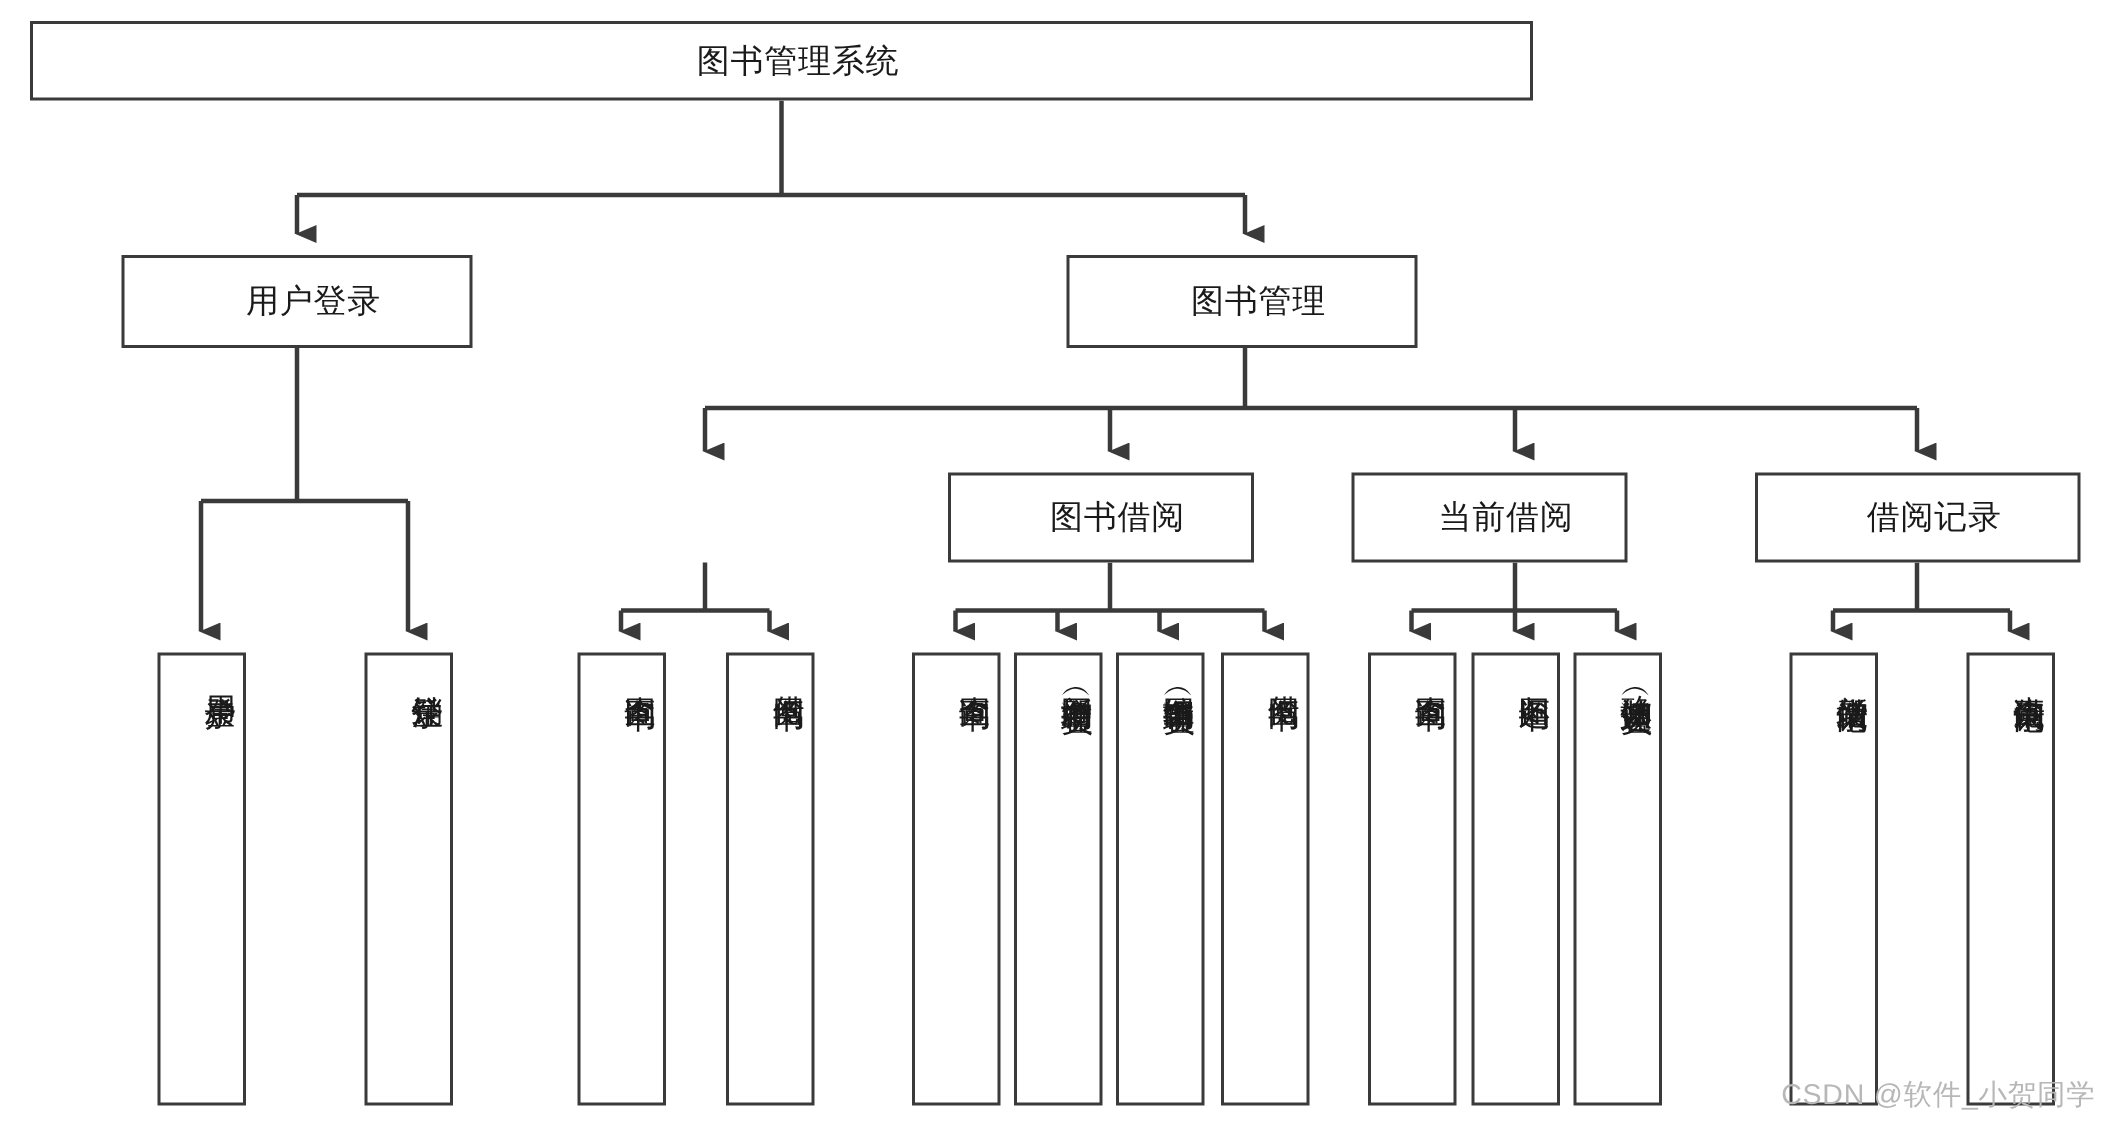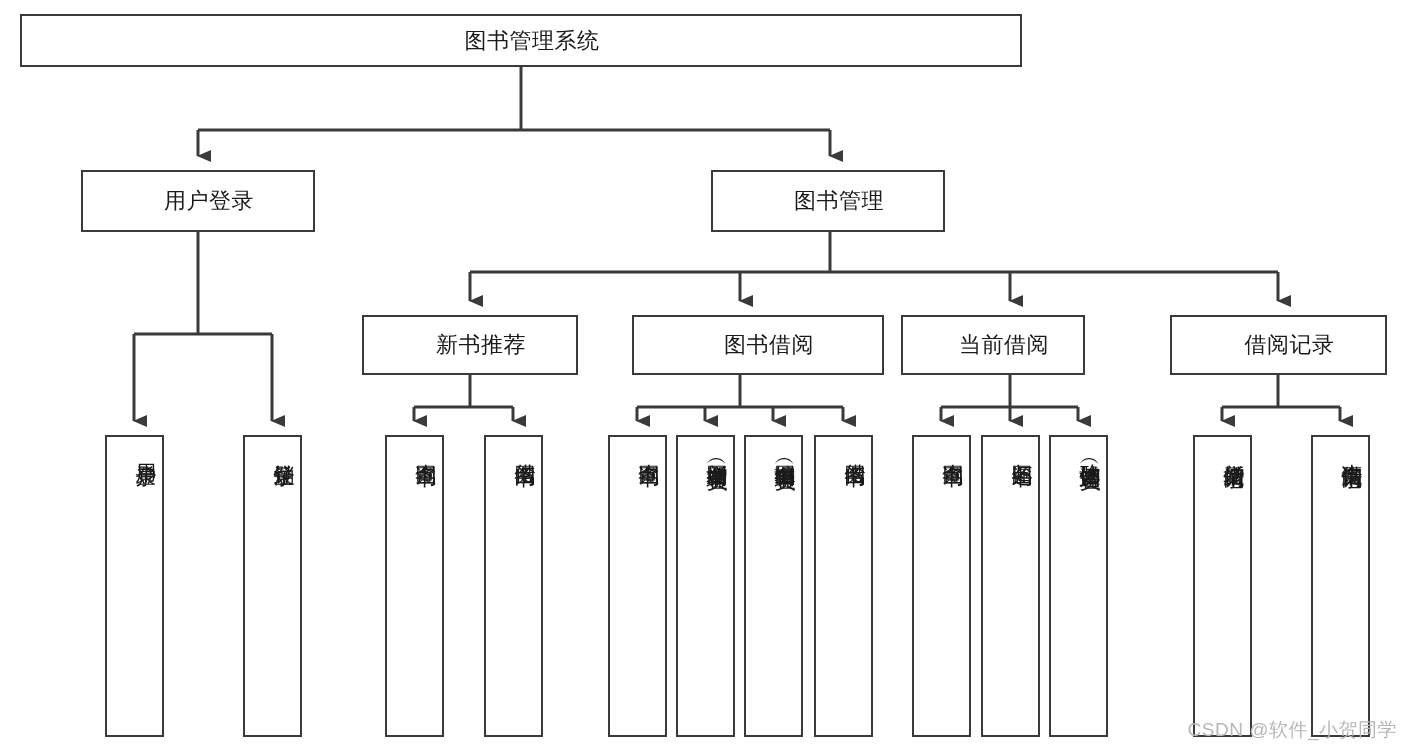--- a/index.html
+++ b/index.html
@@ -126,24 +126,21 @@
     <span class="label">图书管理系统</span>
   </div>
 
   <div class="node" style="left:81px; top:170px; width:234px; height:62px;">
     <span class="label">用户登录</span>
   </div>
   <div class="node" style="left:711px; top:170px; width:234px; height:62px;justify-content:center;">
     <span class="label">图书管理</span>
   </div>
 
-  <div class="node" style="left:362px; top:315px; width:216px; height:60px;">
-    <span class="label">新书推荐</span>
-  </div>
-  <div class="node" style="left:632px; top:315px; width:252px; height:60px;">
+  <div class="node" style="left:632px; top:315px; width:204px; height:60px;">
     <span class="label">图书借阅</span>
   </div>
   <div class="node" style="left:901px; top:315px; width:184px; height:60px;">
     <span class="label">当前借阅</span>
   </div>
   <div class="node" style="left:1170px; top:315px; width:217px; height:60px;font-family:Liberation Serif, serif;">
     <span class="label">借阅记录</span>
   </div>
 
   <div class="node leaf" style="left:105px; top:435px; width:59px; height:302px;">

